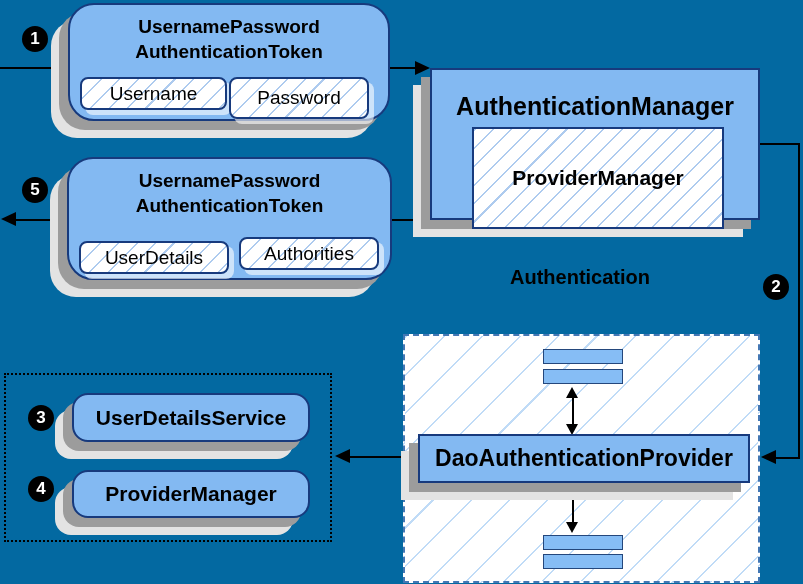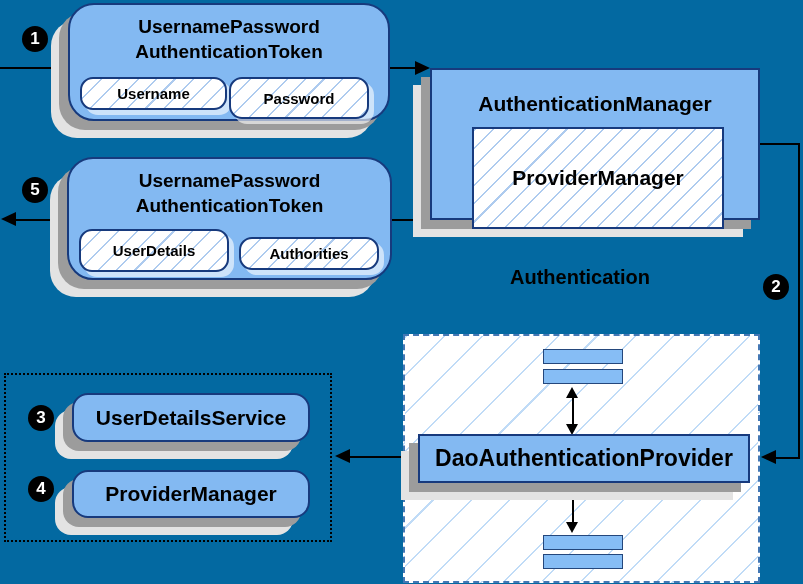--- a/index.html
+++ b/index.html
@@ -22,22 +22,22 @@
       rgba(130,175,230,0.65) 0px, rgba(130,175,230,0.65) 1.5px,
       transparent 1.5px, transparent 13px);
   }
   .hatch-big {
     background-color:#fff;
     background-image:repeating-linear-gradient(135deg,
       rgba(140,190,240,0.55) 0px, rgba(140,190,240,0.55) 1.5px,
       transparent 1.5px, transparent 27px);
   }
   .subfield {
-    position:absolute; border:2px solid #173a7d; border-radius:13px;
-    font-weight:bold; font-size:15px; text-align:center;
+    position:absolute; border:2px solid #173a7d; border-radius:8px;
+    font-weight:normal; font-size:19px; text-align:center;
     box-shadow:5px 5px 0 rgba(255,255,255,0.6);
     display:flex; align-items:center; justify-content:center;
   }
   .token-title { text-align:center; font-weight:bold; font-size:19px; line-height:25px; }
   .badge {
     position:absolute; width:26px; height:26px; border-radius:50%;
     background:#000; color:#fff; font-weight:bold; font-size:17px;
     line-height:26px; text-align:center; z-index:5;
   }
   
@@ -46,21 +46,21 @@
   .tri-right { border-top:7px solid transparent; border-bottom:7px solid transparent; border-left:15px solid #000; }
   .tri-left  { border-top:7px solid transparent; border-bottom:7px solid transparent; border-right:15px solid #000; }
   .tri-up    { border-left:6px solid transparent; border-right:6px solid transparent; border-bottom:11px solid #000; }
   .tri-down  { border-left:6px solid transparent; border-right:6px solid transparent; border-top:11px solid #000; }
   
   #token1 { left:68px; top:3px; width:322px; height:118px; }
   #token1 .token-title { margin-top:9px; }
   #token2 { left:67px; top:157px; width:325px; height:123px; }
   #token2 .token-title { margin-top:9px; }
   #authmgr { left:430px; top:68px; width:330px; height:152px; }
-  #authmgr-title { text-align:center; font-weight:bold; font-size:21px; margin-top:22px; }
+  #authmgr-title { text-align:center; font-weight:bold; font-size:25px; margin-top:22px; }
   #providermgr {
     position:absolute; left:40px; top:57px; width:252px; height:102px;
     border:2px solid #173a7d; font-weight:bold; font-size:21px;
     display:flex; align-items:center; justify-content:center;
   }
   #providers-box {
     position:absolute; left:403px; top:334px; width:357px; height:249px;
     border:2px dashed #4377b4; z-index:1;
   }
   #providers-title {
@@ -109,21 +109,21 @@
     </div>
     <div class="subfield hatch-small" style="left:10px;top:72px;width:147px;height:33px;">Username</div>
     <div class="subfield hatch-small" style="left:159px;top:72px;width:140px;height:42px;">Password</div>
   </div>
 
   <div id="token2" class="bluebox rounded">
     <div class="token-title">
       <div>UsernamePassword</div>
       <div>AuthenticationToken</div>
     </div>
-    <div class="subfield hatch-small" style="left:10px;top:70px;width:150px;height:43px;">UserDetails</div>
+    <div class="subfield hatch-small" style="left:10px;top:82px;width:150px;height:33px;">UserDetails</div>
     <div class="subfield hatch-small" style="left:170px;top:78px;width:140px;height:33px;">Authorities</div>
   </div>
 
   <div id="authmgr" class="bluebox">
     <div id="authmgr-title">AuthenticationManager</div>
     <div id="providermgr" class="hatch-small">ProviderManager</div>
   </div>
 
   <div id="providers-title">
     <div>Authentication</div>

